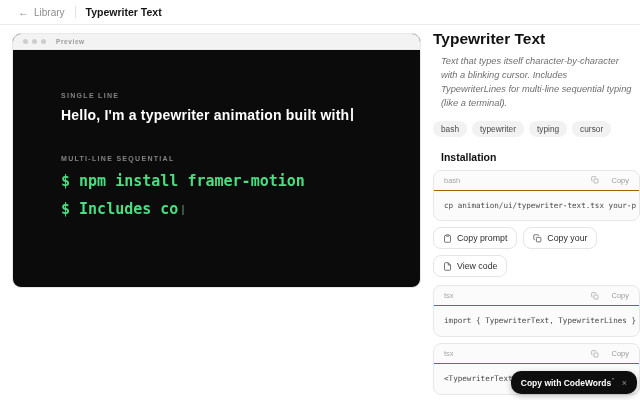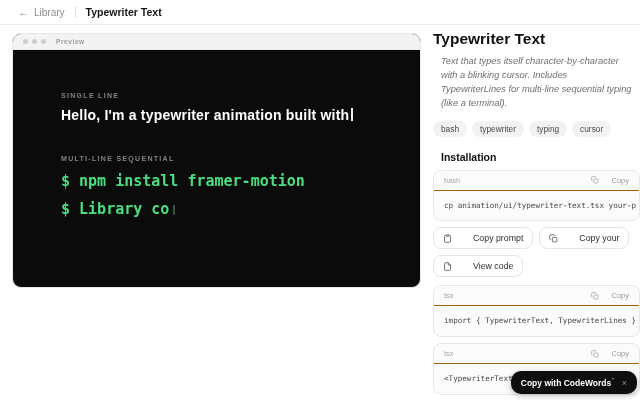--- a/index.html
+++ b/index.html
@@ -45,21 +45,21 @@
   .cb-header { display:flex; justify-content:space-between; align-items:flex-end;
     padding:5px 10px; border-bottom:1px solid #a16207; }
   .cb-lang { font-size:7.5px; color:#a6a6a6; }
   .cb-copy { display:inline-flex; align-items:center; gap:12px; font-size:7.5px;
     color:#9a9a9a; cursor:pointer; background:none; border:none; }
   .cb-copy svg { width:8px; height:8px; stroke:#9a9a9a; fill:none; stroke-width:2; }
   .cb-body { padding:8px 10px; font-family:"DejaVu Sans Mono", monospace;
     font-size:7.6px; color:#4a4a4a; line-height:1.8; white-space:nowrap; overflow:hidden; }
 
   .btn-row { display:flex; flex-wrap:wrap; gap:6px; margin-bottom:8px; }
-  .btn { display:inline-flex; align-items:center; gap:21px; border:1px solid #e5e5e5;
+  .btn { display:inline-flex; align-items:center; gap:5px; border:1px solid #e5e5e5;
     border-radius:8px; padding:5px 9px; font-size:8.8px; color:#2e2e2e; background:#fff; cursor:pointer; }
   .btn svg { width:9px; height:9px; stroke:#4a4a4a; fill:none; stroke-width:2; }
 
   
   .toast { position:absolute; right:3px; bottom:6px; background:#0e0e0e; color:#fff;
     border-radius:10px; padding:6px 10px; display:flex; align-items:center; gap:8px;
     font-size:8.5px; font-weight:700; box-shadow:0 2px 6px rgba(0,0,0,0.25); }
   .toast .mark { font-size:6px; vertical-align:super; color:#d8d8d8; margin-left:1px; }
   .toast-close { color:#8f8f8f; font-weight:400; font-size:9px; cursor:pointer; }
 </style>
@@ -82,21 +82,21 @@
       <span class="dot"></span>
       <span class="dot"></span>
       <span class="dot"></span>
       <span class="preview-label">Preview</span>
     </div>
     <div class="preview-body">
       <div class="pv-label">SINGLE LINE</div>
       <div class="pv-hello"><span>Hello, I'm a typewriter animation built with</span><span class="cursor-white"></span></div>
       <div class="pv-label mt">MULTI-LINE SEQUENTIAL</div>
       <div class="term-line">$ npm install framer-motion</div>
-      <div class="term-line"><span>$ Library co</span><span class="cursor-green"></span></div>
+      <div class="term-line"><span>$ Includes co</span><span class="cursor-green"></span></div>
     </div>
   </section>
 
   <aside class="details">
     <h1>Typewriter Text</h1>
     <p class="desc">Text that types itself character-by-character with a blinking cursor. Includes TypewriterLines for multi-line sequential typing (like a terminal).</p>
 
     <div class="tags">
       <span class="tag">bash</span>
       <span class="tag">typewriter</span>

